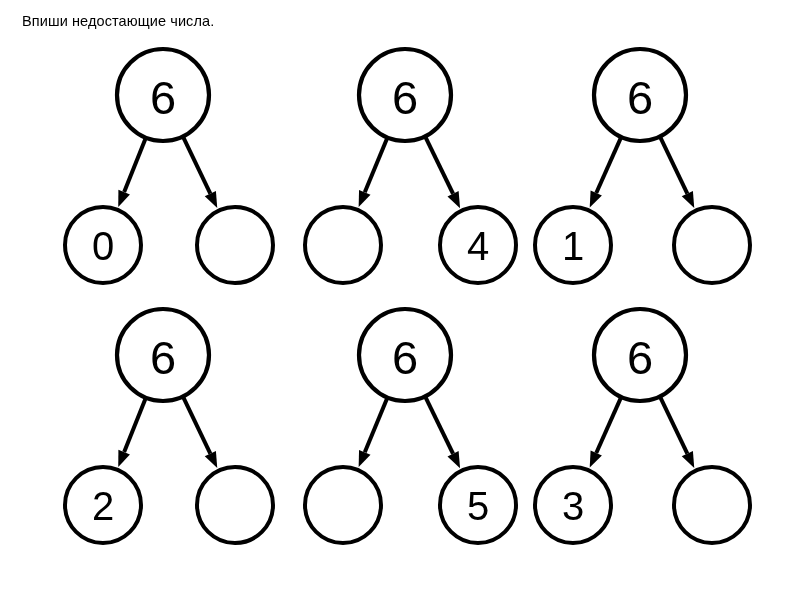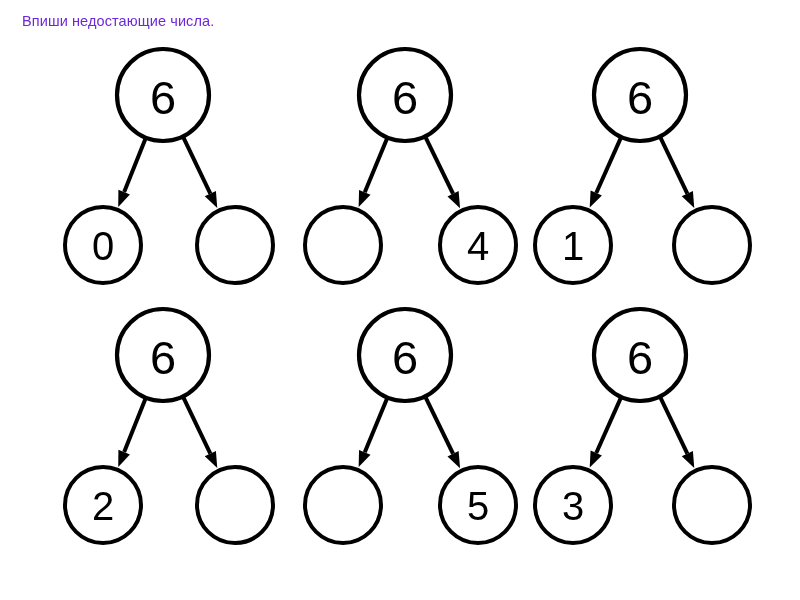--- a/index.html
+++ b/index.html
@@ -21,21 +21,21 @@
     width: 800px;
     height: 600px;
   }
   #instruction {
     position: absolute;
     left: 22px;
     top: 12px;
     font-family: "Liberation Sans", sans-serif;
     font-size: 14.5px;
     line-height: 18px;
-    color: #6d28d9;
+    color: #000000;
     white-space: nowrap;
     letter-spacing: 0.1px;
   }
   .tree-svg {
     position: absolute;
     left: 0;
     top: 0;
     width: 800px;
     height: 600px;
     pointer-events: none;

